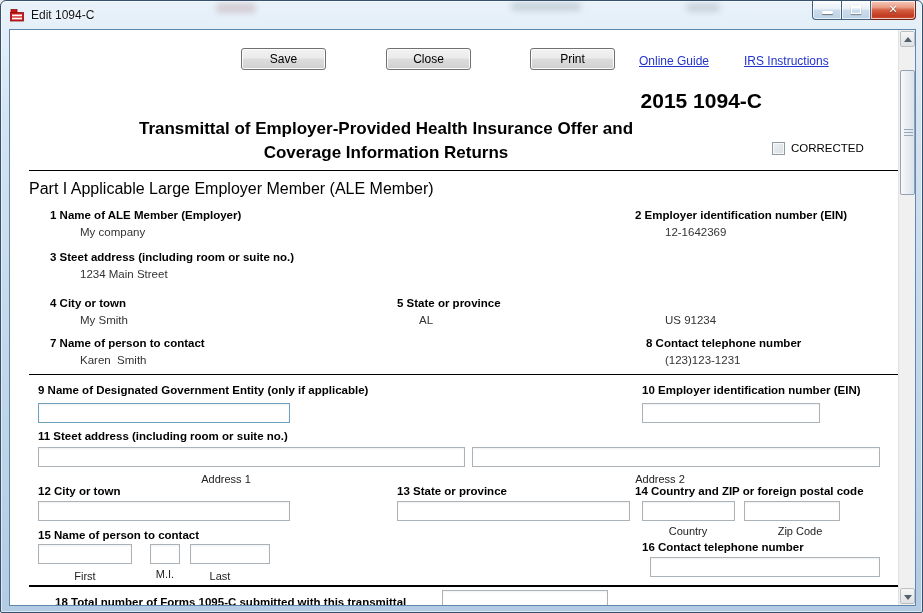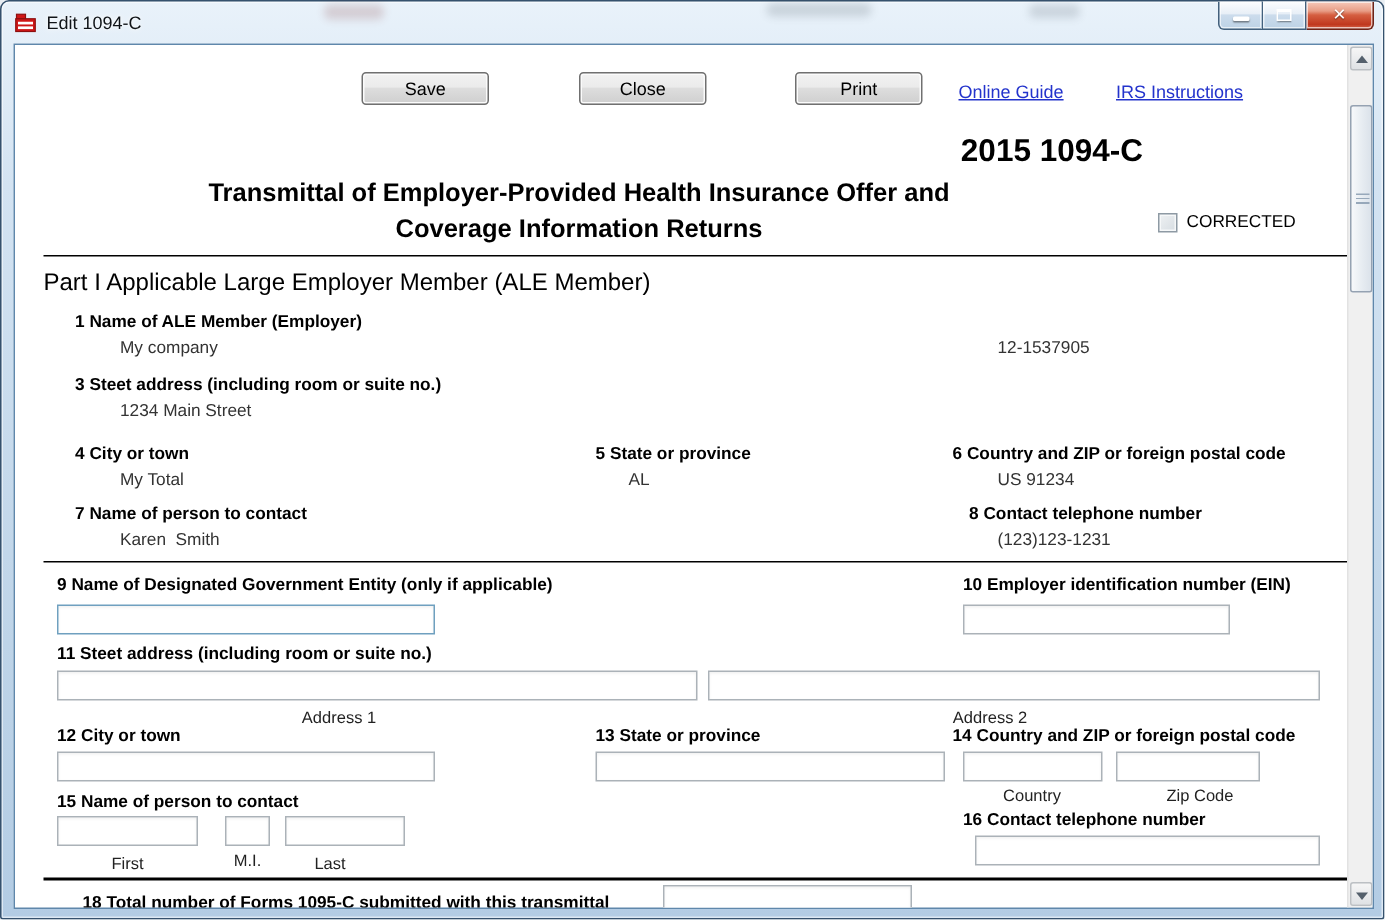--- a/index.html
+++ b/index.html
@@ -126,30 +126,30 @@
         <div>Coverage Information Returns</div>
       </div>
       <div class="checkbox" style="left:762px;top:112px;"></div>
       <span class="chk-label" style="left:781px;top:112px;">CORRECTED</span>
 
       <div class="divider" style="left:19px;top:140px;width:871px;"></div>
       <div class="part-heading" style="left:19px;top:150px;">Part I Applicable Large Employer Member (ALE Member)</div>
 
       <span class="f-label" style="left:40px;top:179px;">1 Name of ALE Member (Employer)</span>
       <span class="f-value" style="left:70px;top:196px;">My company</span>
-      <span class="f-value" style="left:655px;top:196px;">12-1537905</span>
+      <span class="f-label" style="left:625px;top:179px;">2 Employer identification number (EIN)</span>
+      <span class="f-value" style="left:655px;top:196px;">12-1642369</span>
 
       <span class="f-label" style="left:40px;top:221px;">3 Steet address (including room or suite no.)</span>
       <span class="f-value" style="left:70px;top:238px;">1234 Main Street</span>
 
       <span class="f-label" style="left:40px;top:267px;">4 City or town</span>
-      <span class="f-value" style="left:70px;top:284px;">My Total</span>
+      <span class="f-value" style="left:70px;top:284px;">My Smith</span>
       <span class="f-label" style="left:387px;top:267px;">5 State or province</span>
       <span class="f-value" style="left:409px;top:284px;">AL</span>
-      <span class="f-label" style="left:625px;top:267px;">6 Country and ZIP or foreign postal code</span>
       <span class="f-value" style="left:655px;top:284px;">US 91234</span>
 
       <span class="f-label" style="left:40px;top:307px;">7 Name of person to contact</span>
       <span class="f-value" style="left:70px;top:324px;">Karen  Smith</span>
       <span class="f-label" style="left:625px;top:307px;padding-left:11px;">8 Contact telephone number</span>
       <span class="f-value" style="left:655px;top:324px;">(123)123-1231</span>
 
       <div class="divider" style="left:19px;top:344px;width:871px;"></div>
 
       <span class="f-label" style="left:28px;top:354px;">9 Name of Designated Government Entity (only if applicable)</span>

